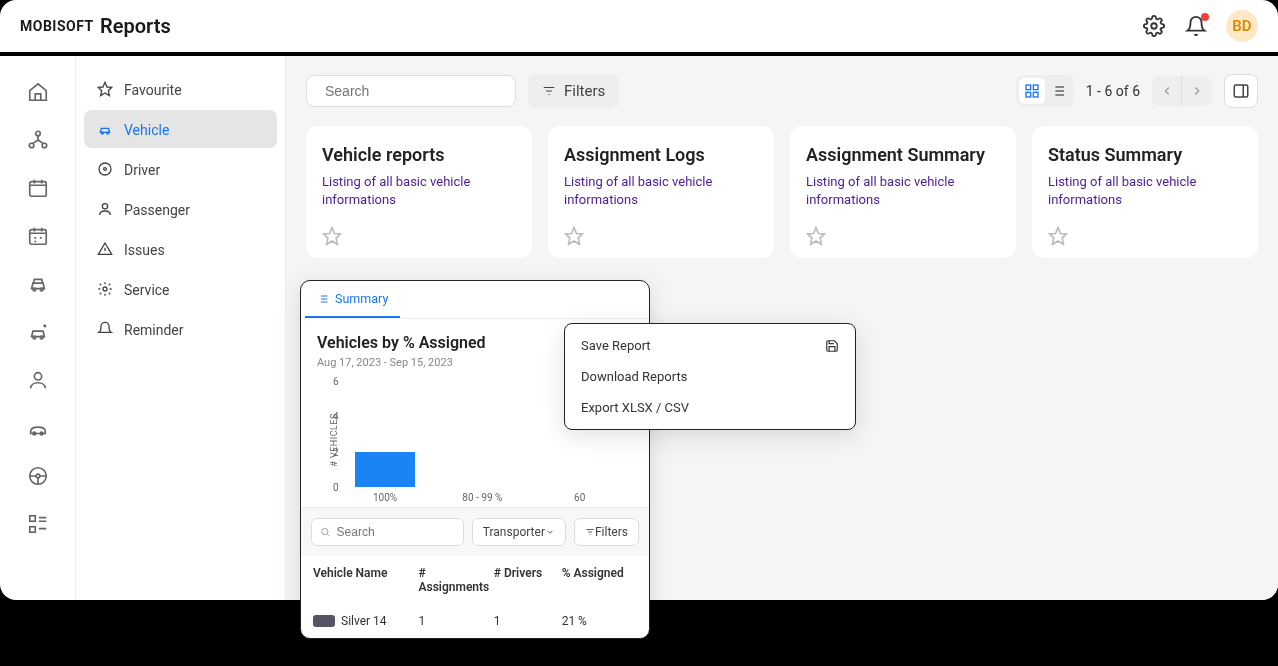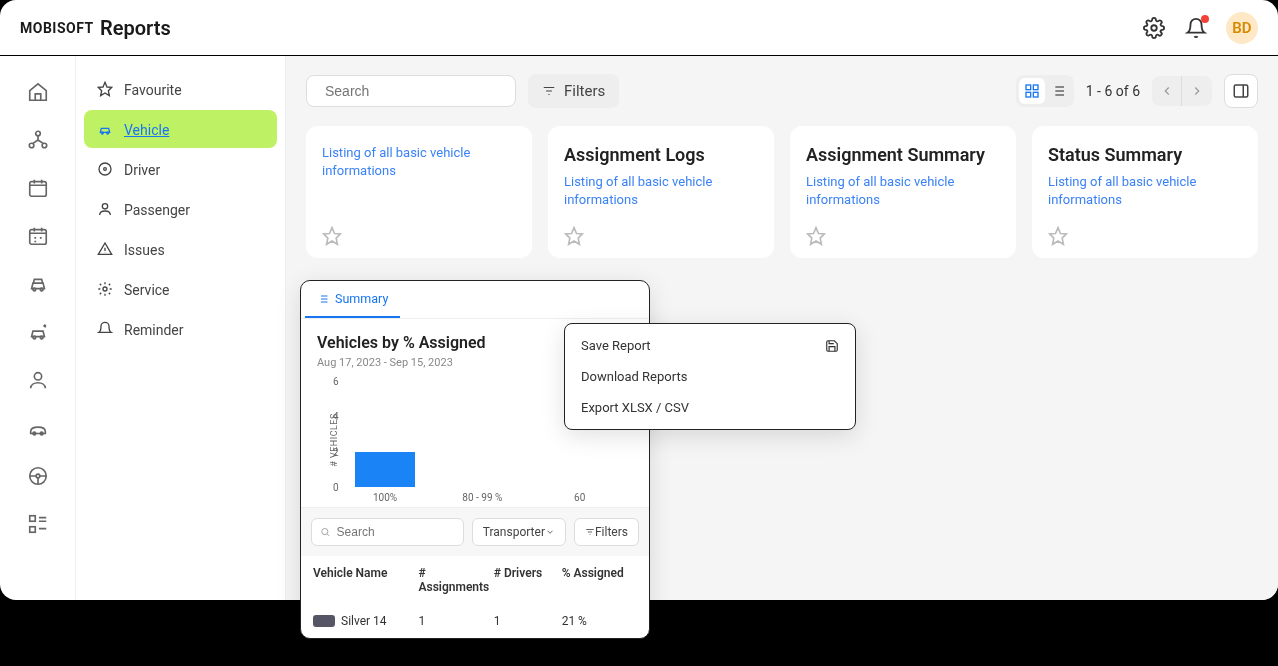--- a/index.html
+++ b/index.html
@@ -1,49 +1,49 @@
 <!DOCTYPE html>
 <html><head>
 <meta charset="utf-8">
 <style>
 * { box-sizing: border-box; margin: 0; padding: 0; }
 body { font-family: -apple-system, BlinkMacSystemFont, "Segoe UI", Roboto, sans-serif; background: #000; width: 1278px; height: 666px; overflow: hidden; position: relative; }
 .app-frame { width: 1278px; height: 600px; background: #fff; border-radius: 16px; overflow: hidden; position: relative; display: flex; flex-direction: column; }
-.header { height: 56px; display: flex; align-items: center; padding: 0 20px; border-bottom: 1px solid #000000; }
+.header { height: 56px; display: flex; align-items: center; padding: 0 20px; border-bottom: 4px solid #000000; }
 .logo { font-size: 14px; font-weight: 700; color: #1a1a1a; letter-spacing: .5px; position: relative; width: 60px; }
 .page-title { font-size: 20px; font-weight: 600; margin-left: 20px; color: #1a1a1a; }
 .header-right { margin-left: auto; display: flex; align-items: center; gap: 18px; }
 .icon-btn { width: 24px; height: 24px; display: flex; align-items: center; justify-content: center; cursor: pointer; color: #333; position: relative; }
 .bell-dot { position: absolute; top: -1px; right: -1px; width: 8px; height: 8px; background: #f44336; border-radius: 50%; }
 .avatar { width: 32px; height: 32px; border-radius: 50%; background: #ffe8c6; color: #d68a00; font-weight: 600; font-size: 15px; display: flex; align-items: center; justify-content: center; }
 .body-row { flex: 1; display: flex; overflow: hidden; }
 .rail { width: 76px; border-right: 1px solid #eee; display: flex; flex-direction: column; align-items: center; padding-top: 24px; gap: 24px; color: #666; }
 .rail .ri { cursor: pointer; width: 24px; height: 24px; display:flex;align-items:center;justify-content:center; }
 .sidecol { width: 210px; border-right: 1px solid #eee; padding: 14px 8px; display: flex; flex-direction: column; gap: 2px; }
 .sideitem { display: flex; align-items: flex-end; gap: 10px; padding: 10px 12px; border-radius: 8px; cursor: pointer; color: #444; font-size: 14px; }
-.sideitem.active { background: #bef264; color: #1976f2; text-decoration: underline; }
+.sideitem.active { background: #e5e5e5; color: #1976f2; }
 .sideitem .si-icon { width: 18px; height: 18px; display:flex;align-items:center;justify-content:center; }
 .main { flex: 1; background: #f5f5f5; padding: 18px 20px; overflow: hidden; position: relative; }
 .toolbar { display: flex; align-items: center; gap: 12px; margin-bottom: 18px; }
 .search-box { display: flex; align-items: center; gap: 6px; background: #fff; border: 1px solid #ddd; border-radius: 8px; padding: 7px 12px; width: 210px; color: #888; font-size: 14px; }
 .search-box input { border: none; outline: none; flex: 1; font-size: 14px; background: transparent; }
 .filters-btn { display: flex; align-items: center; gap: 8px; background: #eee; border-radius: 8px; padding: 8px 14px; color: #444; font-size: 15px; cursor: pointer; }
 .tb-right { margin-left: auto; display: flex; align-items: center; gap: 12px; }
 .view-toggle { display: flex; background: #eee; border-radius: 8px; padding: 3px; }
 .view-toggle .vt { width: 26px; height: 26px; display: flex; align-items: center; justify-content: center; border-radius: 6px; cursor: pointer; color: #666; }
 .view-toggle .vt.active { background: #fff; color: #1976f2; }
 .pager-text { font-size: 14px; color: #333; }
 .pager-btns { display: flex; background: #eee; border-radius: 8px; overflow: hidden; }
 .pager-btns .pb { width: 30px; height: 30px; display:flex;align-items:center;justify-content:center; cursor:pointer; color:#999; border-right:1px solid #ddd;}
 .pager-btns .pb:last-child{border:none;}
 .panel-btn { width: 34px; height: 34px; border: 1px solid #ddd; background: #fff; border-radius: 8px; display:flex;align-items:center;justify-content:center; cursor:pointer; color:#444;}
 .cards { display: flex; gap: 16px; }
 .card { flex: 1; background: #fff; border-radius: 12px; padding: 18px 16px 12px; min-height: 132px; display:flex;flex-direction:column; }
 .card h3 { font-size: 18px; font-weight: 600; color: #222; margin-bottom: 8px; }
-.card p { font-size: 13px; color: #3b82f6; line-height: 1.35; flex:1; }
+.card p { font-size: 13px; color: #4c1d95; line-height: 1.35; flex:1; }
 .card .star { margin-top: 8px; color: #bbb; cursor: pointer; width:20px; }
 
 .detail-panel { position: absolute; top: 280px; left: 300px; width: 350px; background: #fff; border: 1px solid #222; border-radius: 10px; overflow: visible; box-shadow: 0 6px 24px rgba(0,0,0,.12); }
 .detail-tabs { display: flex; padding: 0 4px; border-bottom: 1px solid #eee; overflow:hidden; border-radius:10px 10px 0 0;}
 .detail-tab { display: flex; align-items: center; gap: 6px; padding: 10px 12px; font-size: 12.5px; color: #1976f2; border-bottom: 2px solid #1976f2; cursor:pointer; }
 .chart-head { padding: 14px 16px 4px; }
 .chart-title { font-size: 16px; font-weight: 600; color: #222; }
 .chart-sub { font-size: 11px; color: #888; margin-top: 4px; }
 .chart-body { padding: 6px 12px 6px 6px; position: relative; height: 134px; }
 .yaxis-label { position: absolute; left: 6px; top: 50%; transform: translateY(-50%) rotate(-90deg); font-size: 9px; color: #666; letter-spacing:.5px;}
@@ -276,20 +276,21 @@
               <svg width="18" height="18" viewBox="0 0 24 24" fill="none" stroke="currentColor" stroke-width="2">
                 <rect x="3" y="4" width="18" height="16" rx="2"></rect>
                 <path d="M15 4v16"></path>
               </svg>
             </div>
         </div>
       </div>
 
       <div class="cards">
         <div class="card">
+          <h3>Vehicle reports</h3>
           <p>Listing of all basic vehicle informations</p>
           <div class="star">
               <svg width="20" height="20" viewBox="0 0 24 24" fill="none" stroke="currentColor" stroke-width="2">
                 <polygon points="12 2 15 9 22 9.5 17 14.5 18.5 22 12 18 5.5 22 7 14.5 2 9.5 9 9"></polygon>
               </svg>
             </div>
         </div>
         <div class="card">
           <h3>Assignment Logs</h3>
           <p>Listing of all basic vehicle informations</p>

